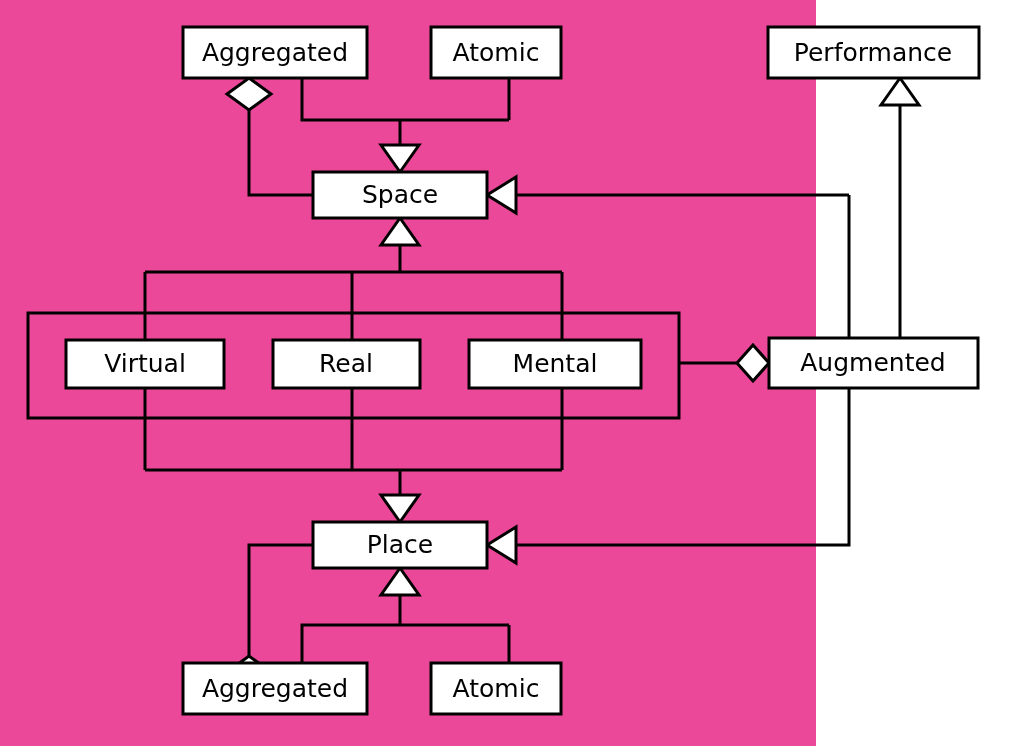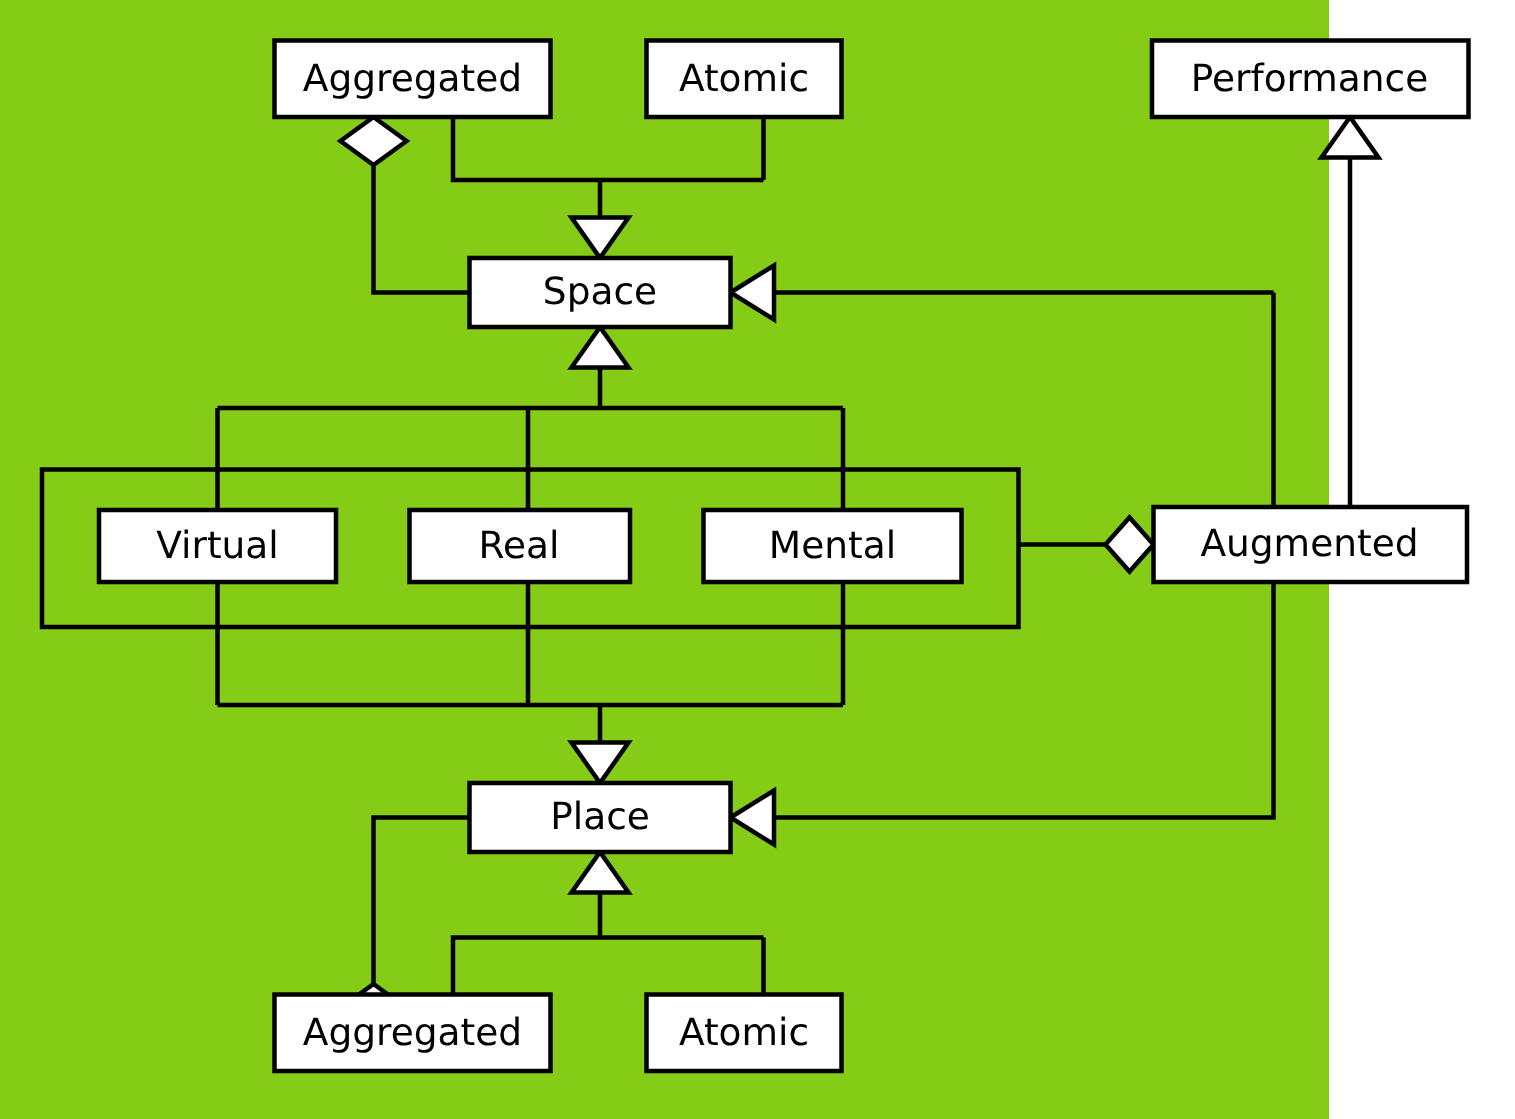--- a/index.html
+++ b/index.html
@@ -8,23 +8,23 @@
     background: #ffffff;
   }
   body {
     width: 1010px;
     height: 746px;
     font-family: "DejaVu Sans", sans-serif;
     overflow: hidden;
   }
   #diagram-root {
     position: relative;
-    width: 886px;
+    width: 816px;
     height: 746px;
-    background: #84cc16;
+    background: #ec4899;
   }
   svg#uml-canvas {
     display: block;
     width: 1010px;
     height: 746px;
   }
   .node-box {
     fill: #ffffff;
     stroke: #000000;
     stroke-width: 3;

